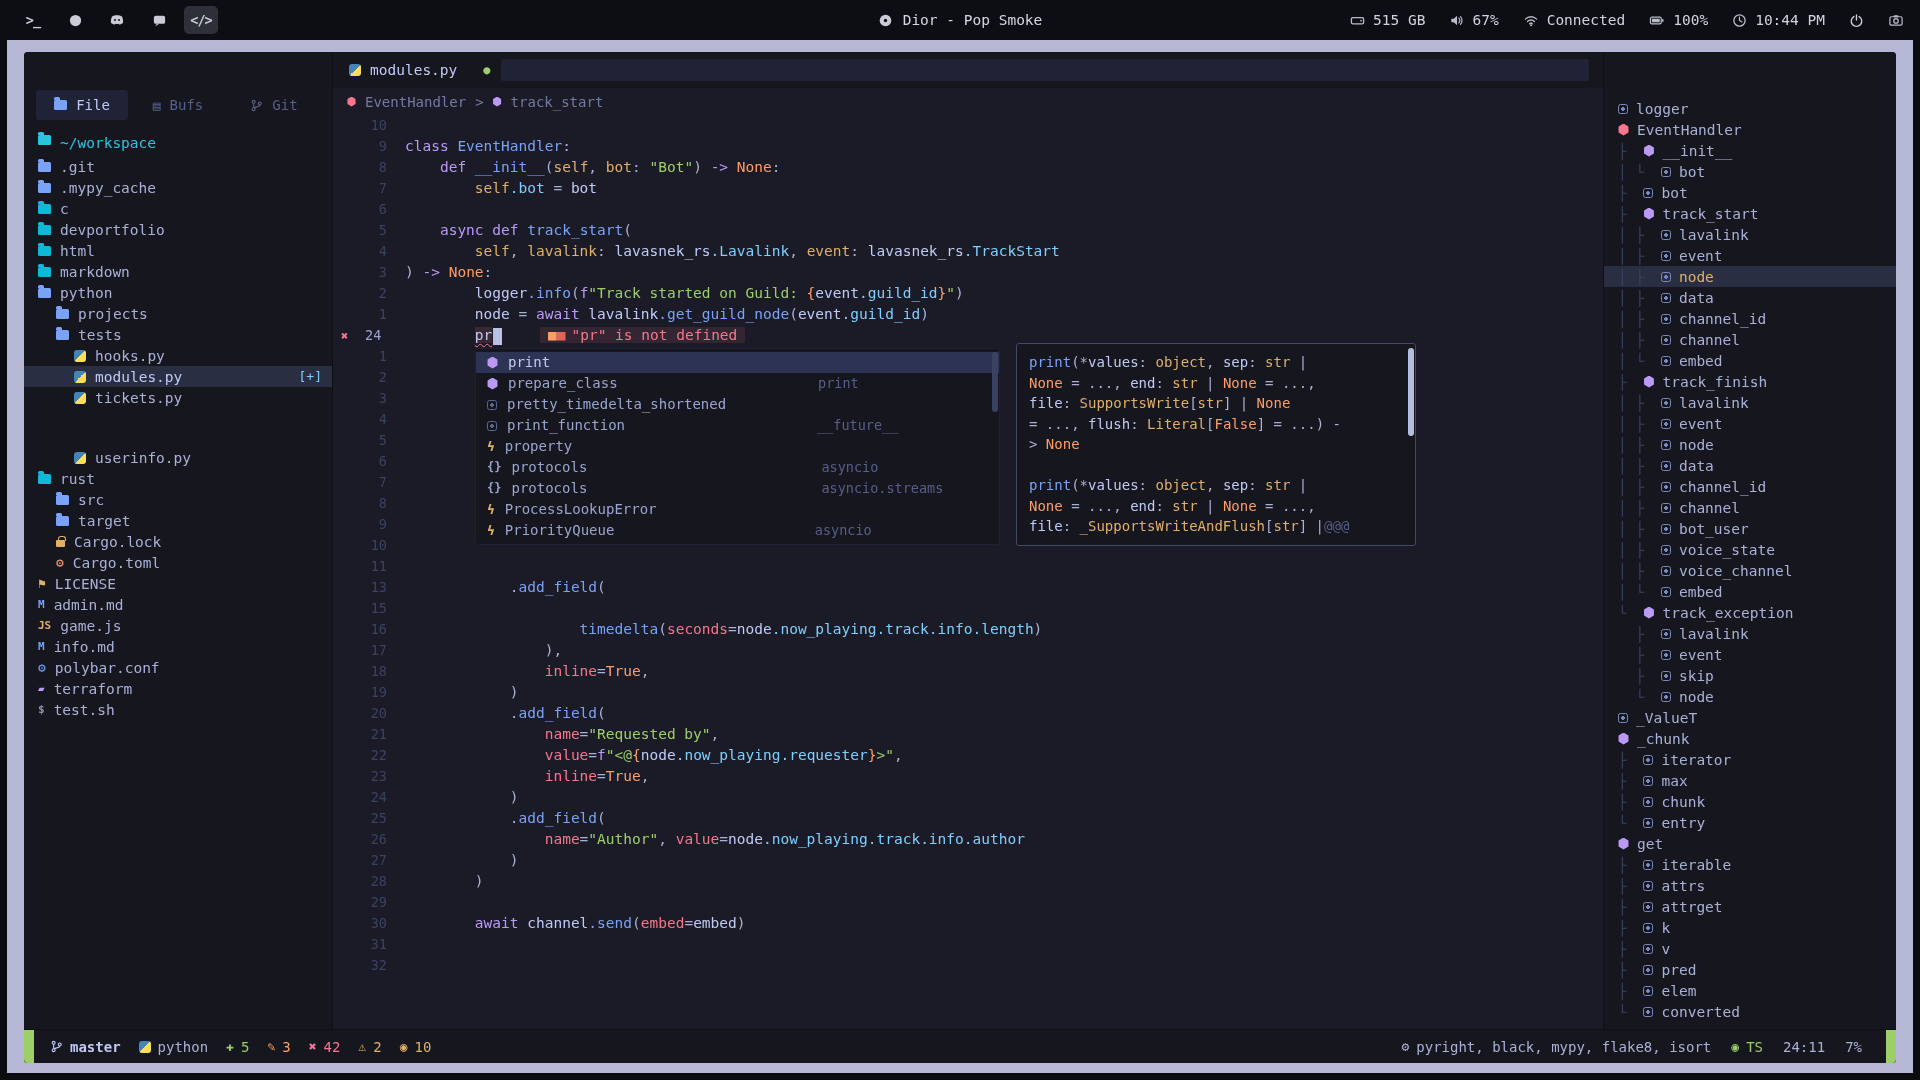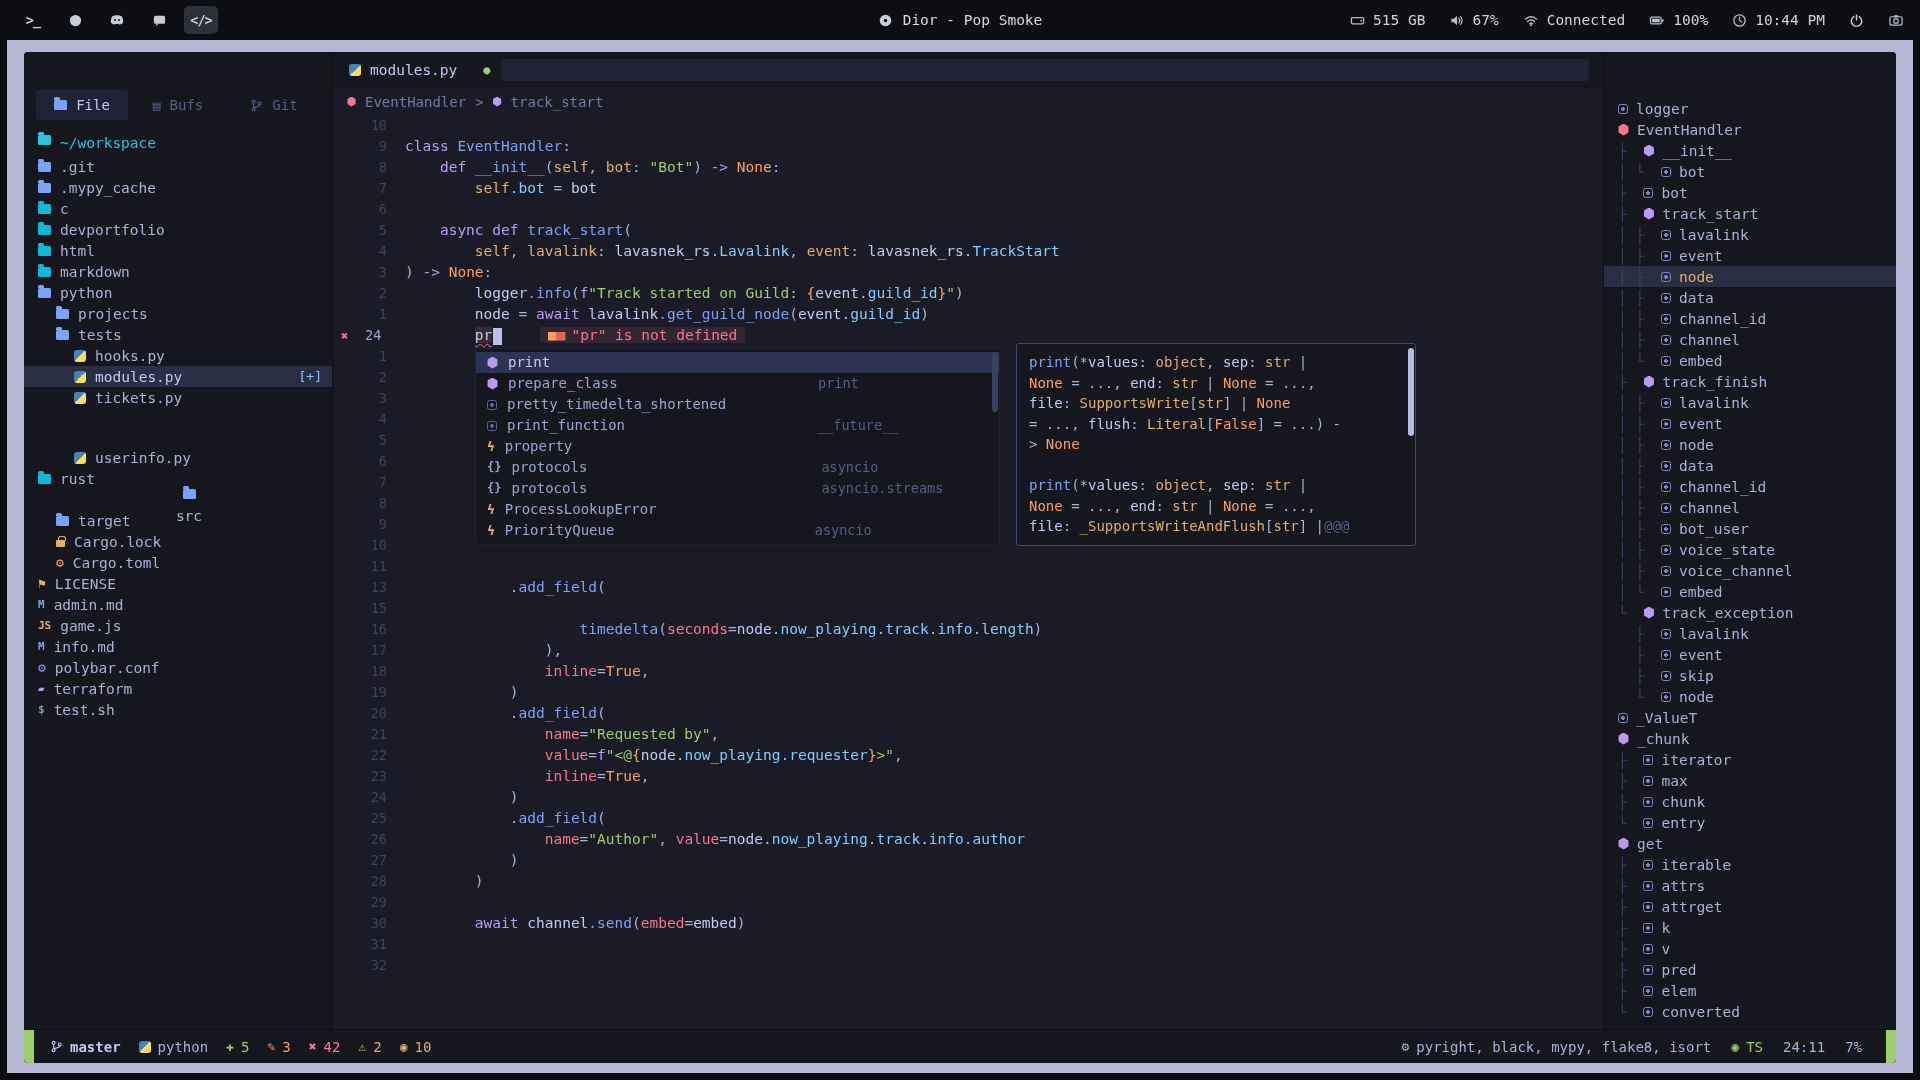--- a/index.html
+++ b/index.html
@@ -270,21 +270,21 @@
               <span>tickets.py</span>
             </div>
             <div class="ft-row" style="padding-left: 50px; margin-top: 39px;">
               <span class="ic-py"></span>
               <span>userinfo.py</span>
             </div>
             <div class="ft-row" style="padding-left: 14px;">
               <span class="ic-folder" style="color: rgb(13, 185, 215);"></span>
               <span>rust</span>
             </div>
-            <div class="ft-row" style="padding-left: 32px; flex-direction: column;">
+            <div class="ft-row" style="padding-left: 32px;">
               <span class="ic-folder" style="color: rgb(122, 162, 247);"></span>
               <span>src</span>
             </div>
             <div class="ft-row" style="padding-left: 32px;">
               <span class="ic-folder" style="color: rgb(122, 162, 247);"></span>
               <span>target</span>
             </div>
             <div class="ft-row" style="padding-left: 32px;">
               <span class="ic-lock"></span>
               <span>Cargo.lock</span>

